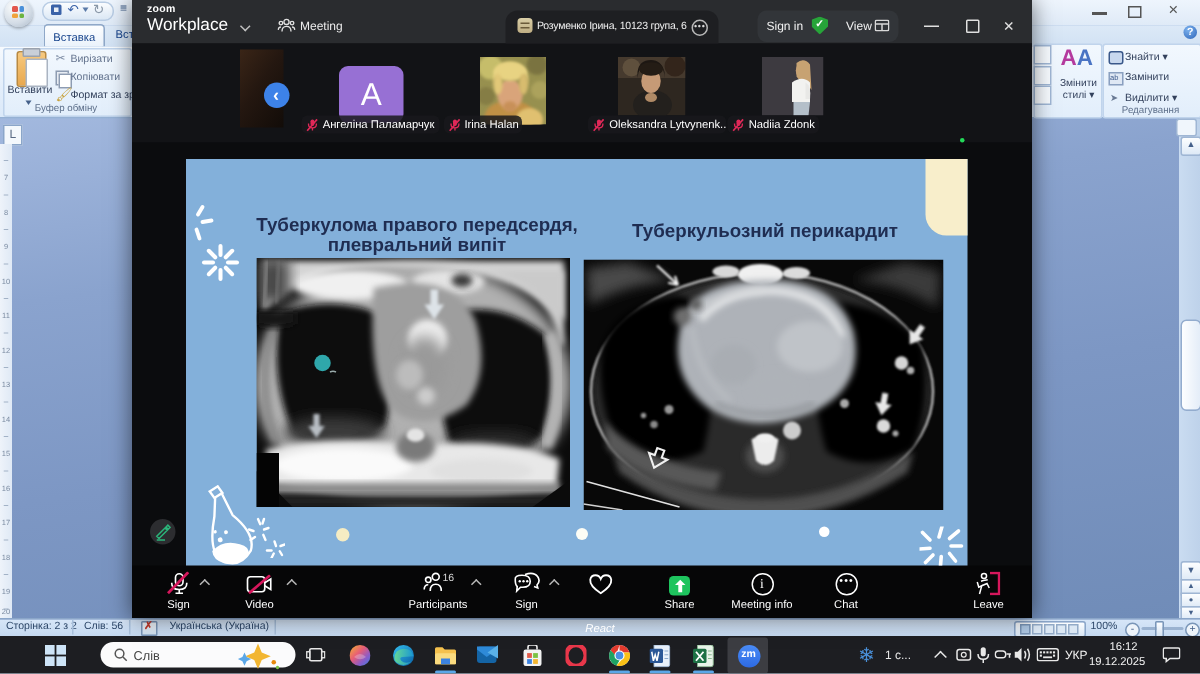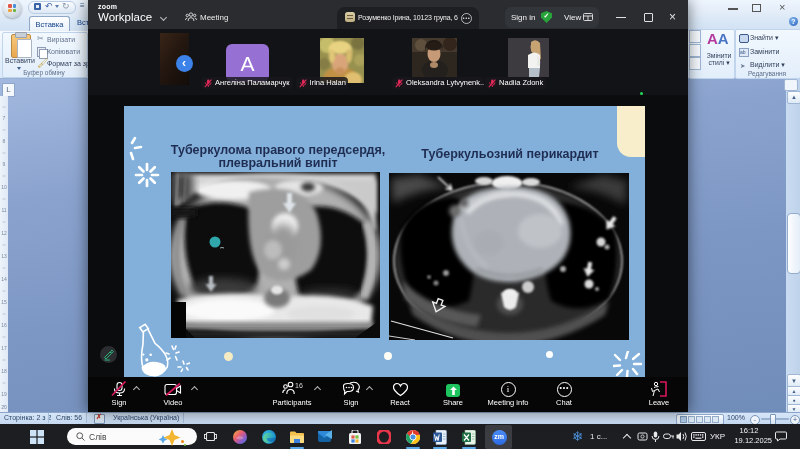--- a/index.html
+++ b/index.html
@@ -298,21 +298,21 @@
         <rect x="6.6" y="2.2" width="1.4" height="1.4"></rect>
         <rect x="8.8" y="2.2" width="1.4" height="1.4"></rect>
         <rect x="11" y="2.2" width="1.4" height="1.4"></rect>
         <rect x="2.2" y="4.4" width="1.4" height="1.4"></rect>
         <rect x="11" y="4.4" width="1.4" height="1.4"></rect>
         <rect x="4.4" y="5.6" width="6" height="1.2"></rect>
       </g>
     </svg>
 <div class="abs" style="left:710px;top:432px;color:#f2f2f2;font-size:8px;">УКР</div>
 <div class="abs" style="left:733px;top:426px;width:32px;color:#f2f2f2;font-size:7.5px;text-align:center;">16:12</div>
-<div class="abs" style="left:726px;top:436px;width:46px;color:#f2f2f2;font-size:7.5px;text-align:right;">19.12.2025</div>
+<div class="abs" style="left:726px;top:436px;width:46px;color:#f2f2f2;font-size:7.5px;text-align:left;">19.12.2025</div>
 <svg class="abs" style="left:775px;top:431px;" width="12" height="11" viewBox="0 0 12 11">
       <path d="M1.5 1 L10.5 1 Q11.5 1 11.5 2 L11.5 7 Q11.5 8 10.5 8 L5 8 L2.5 10 L2.5 8 L1.5 8 Q0.5 8 0.5 7 L0.5 2 Q0.5 1 1.5 1 Z" stroke="#e8e8e8" stroke-width="1" fill="none"></path>
     </svg>
 
 <div class="abs" id="zwin">
   <div class="abs" id="ztitle"></div>
   <div class="abs" id="zstrip"></div>
   <div class="abs" id="zshare"></div>
   <div class="abs" id="ztool"></div>
 
@@ -679,21 +679,21 @@
     <circle cx="4.5" cy="6.5" r=".8" fill="#fff"></circle>
         <circle cx="7" cy="6.5" r=".8" fill="#fff"></circle>
         <circle cx="9.5" cy="6.5" r=".8" fill="#fff"></circle>
   </svg>
   <div class="abs zlabel" style="left:248px;top:398px;width:30px;">Sign</div>
   <div class="abs chev" style="left:279px;top:385px;"></div>
 
   <svg class="abs" style="left:304px;top:382px;" width="17" height="15" viewBox="0 0 17 15">
     <path d="M8.5 13.5 Q1 8.5 1.5 4.5 Q2 1.5 5 1.5 Q7.5 1.5 8.5 4 Q9.5 1.5 12 1.5 Q15 1.5 15.5 4.5 Q16 8.5 8.5 13.5 Z" stroke="#fff" stroke-width="1.2" fill="none"></path>
   </svg>
-  <div class="abs zlabel" style="left:297px;top:398px;width:30px;">React</div>
+  <div class="abs zlabel" style="left:297px;top:414px;width:30px;font-style:italic;">React</div>
 
   <div class="abs" style="left:358px;top:383.5px;width:14px;height:13.5px;border-radius:3px;background:#1ec45e;"></div>
   <svg class="abs" style="left:360.5px;top:385.5px;" width="9" height="9.5" viewBox="0 0 9 9.5">
     <path d="M4.5 0.5 L8 4 L5.8 4 L5.8 9 L3.2 9 L3.2 4 L1 4 Z" fill="#fff"></path>
   </svg>
   <div class="abs zlabel" style="left:350px;top:398px;width:30px;">Share</div>
 
   <div class="abs" style="left:412.5px;top:381.5px;width:13px;height:13px;border-radius:50%;border:1.1px solid #fff;color:#fff;font-size:9px;line-height:13px;text-align:center;font-family:'Liberation Serif',serif;">i</div>
   <div class="abs zlabel" style="left:390px;top:398px;width:60px;">Meeting info</div>
 

